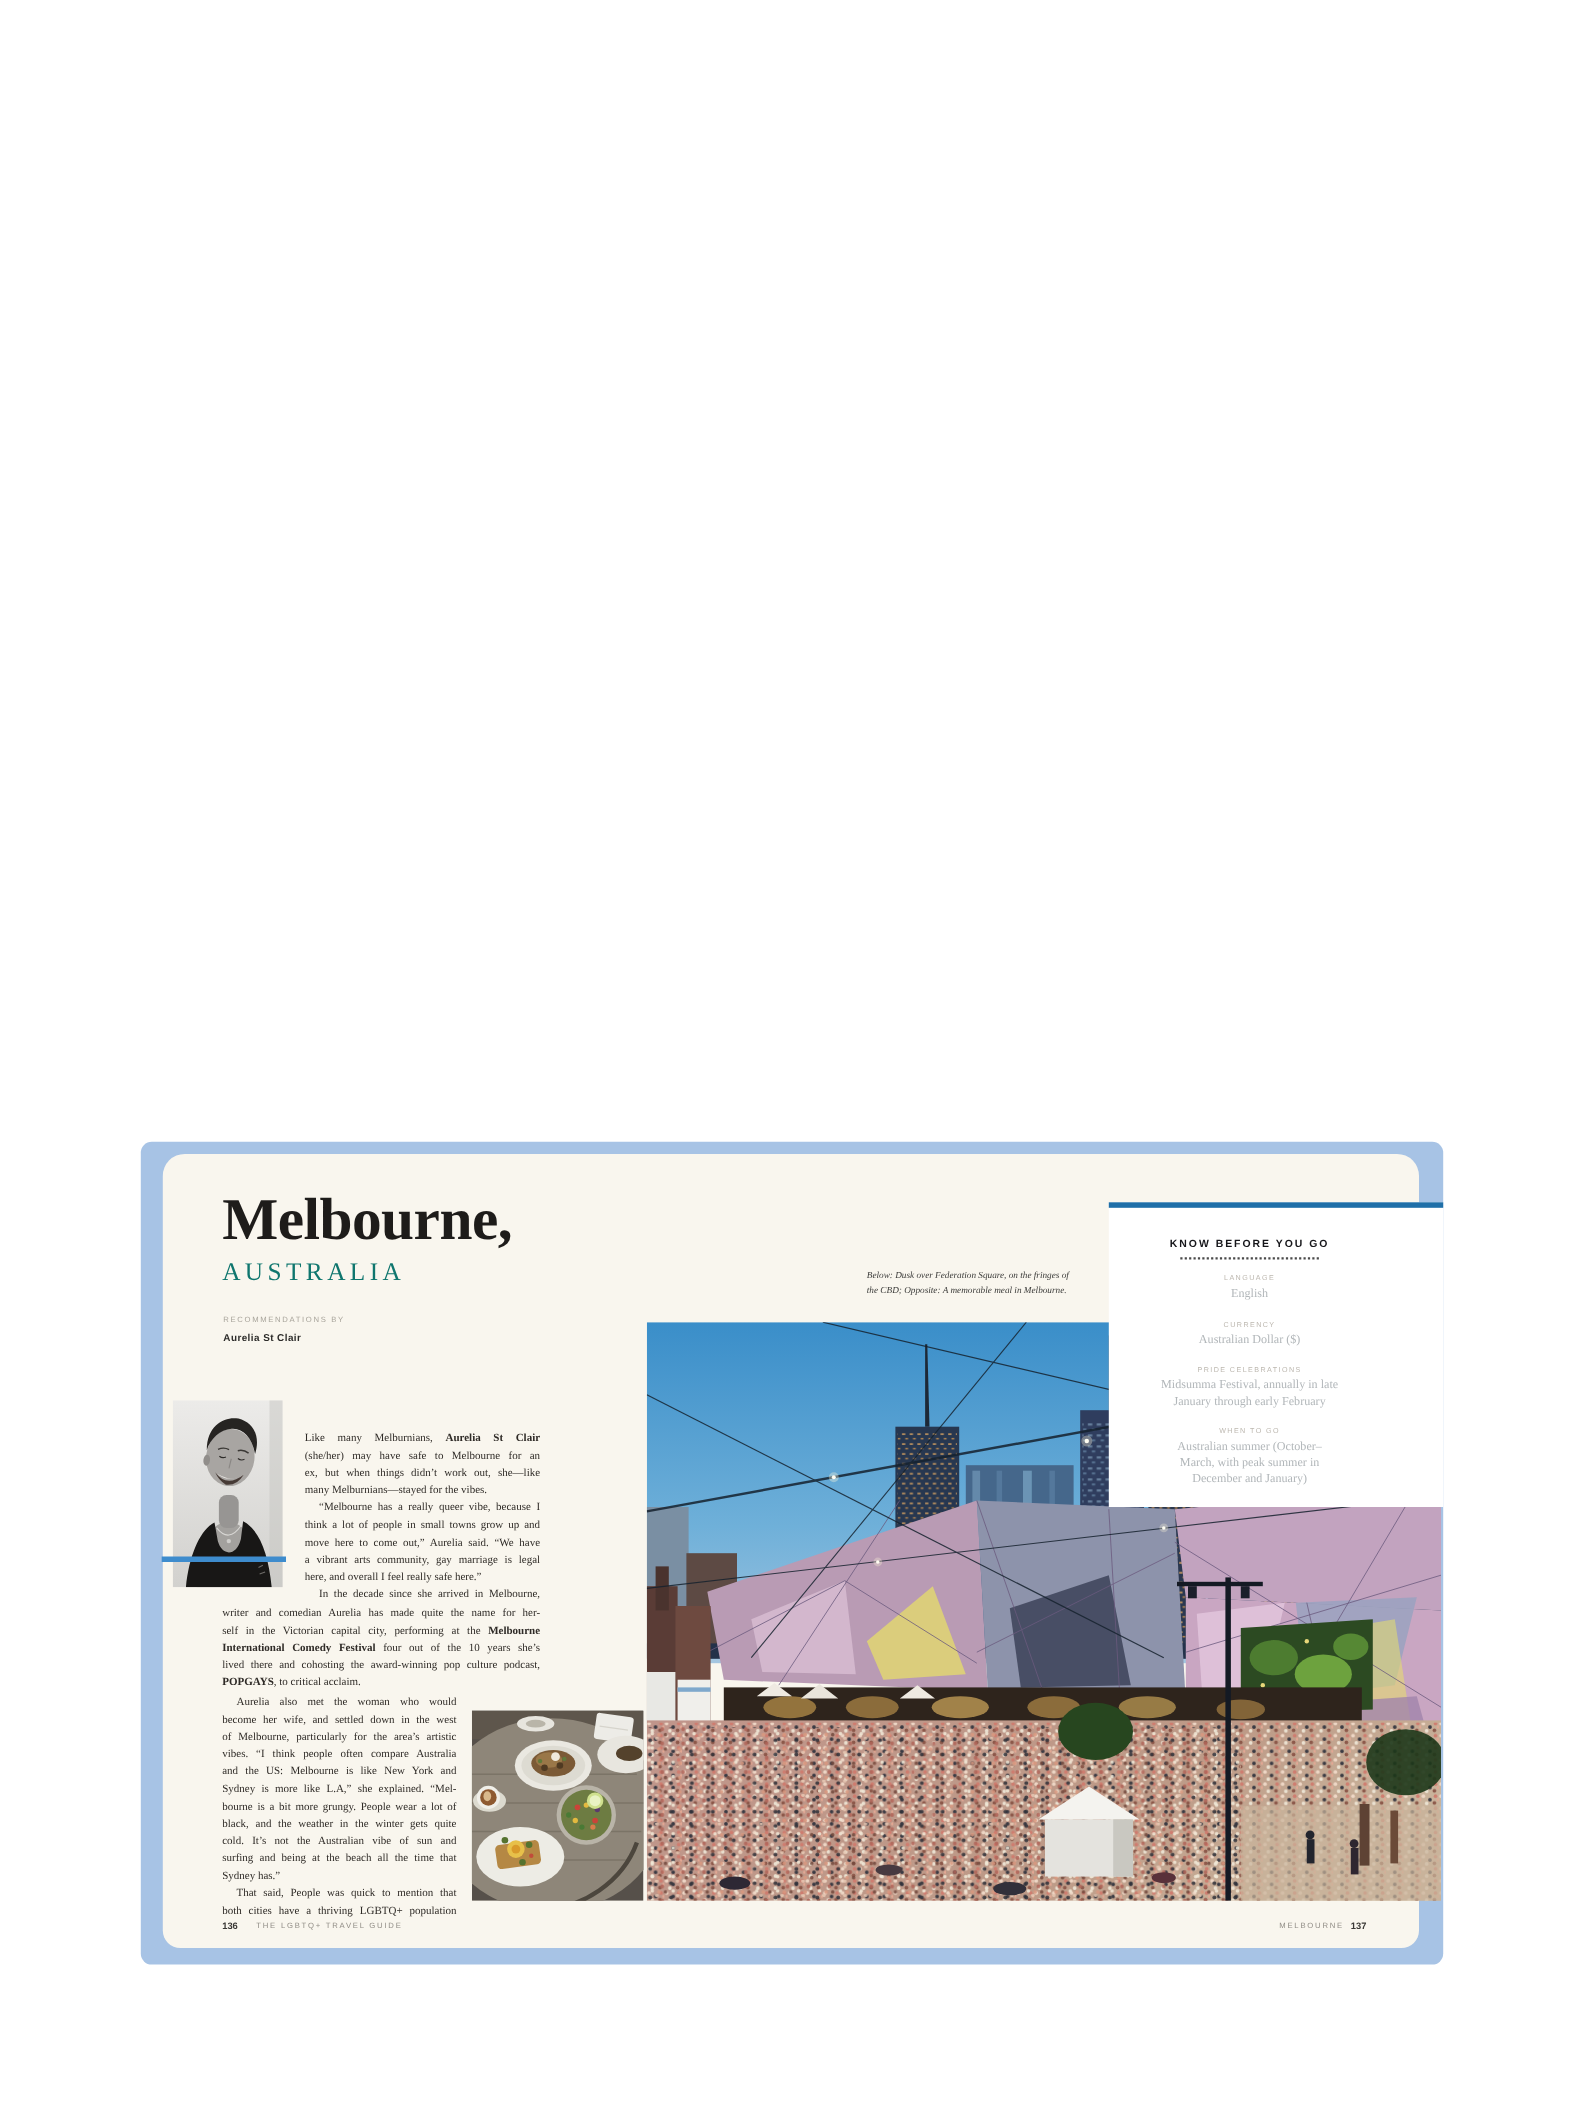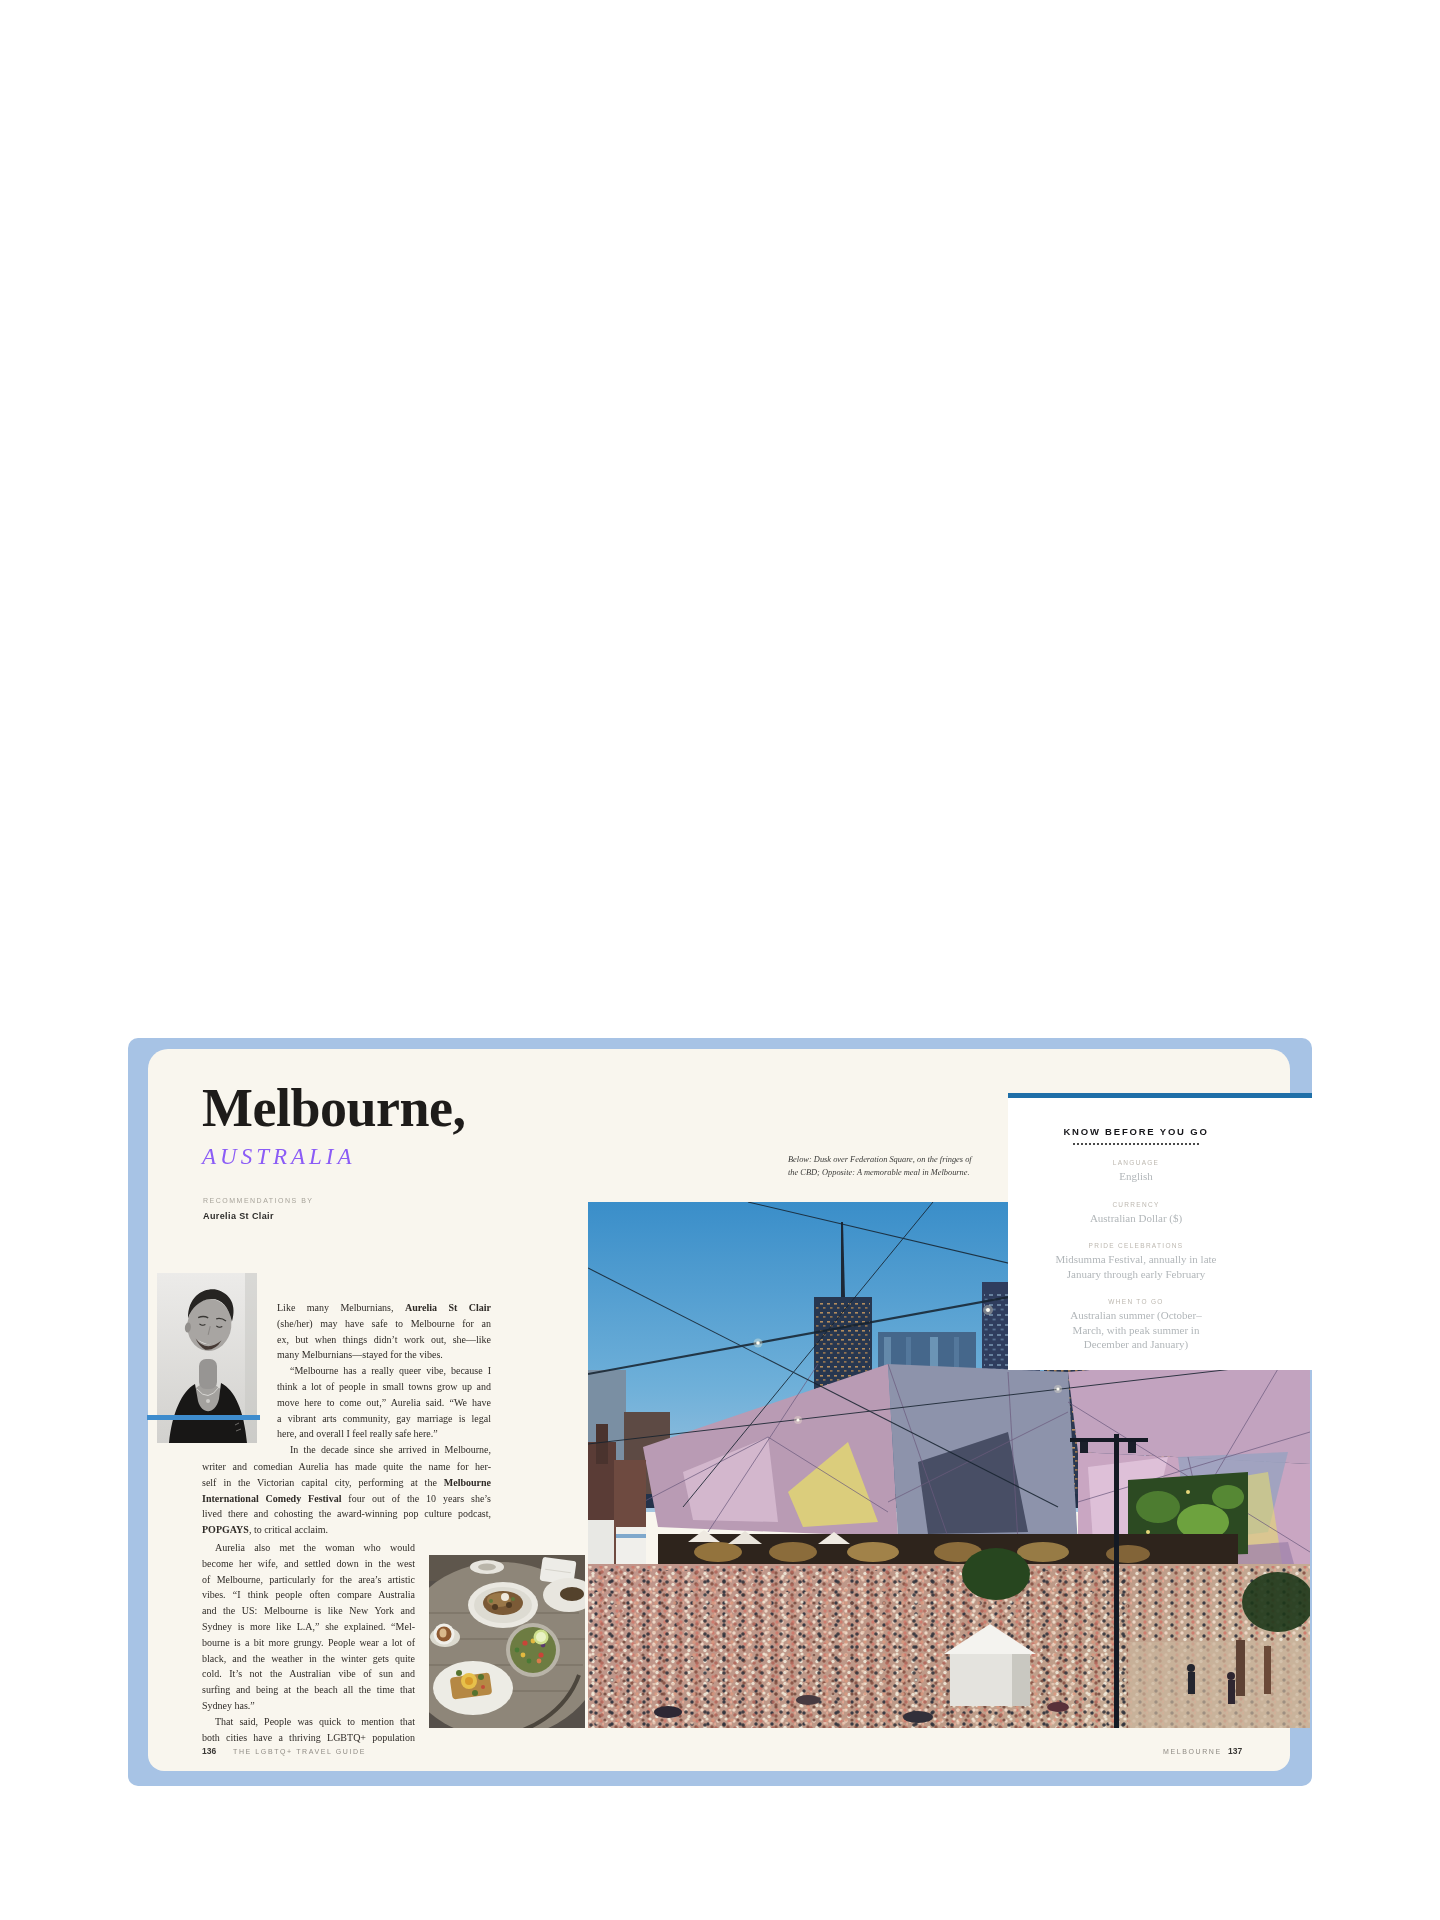--- a/index.html
+++ b/index.html
@@ -10,21 +10,21 @@
   
   #spread-bg{left:128px;top:1038px;width:1184px;height:748px;background:#a7c3e5;border-radius:10px;}
   #page{left:148px;top:1049px;width:1142px;height:722px;background:#f9f6ee;
         border-radius:20px 20px 16px 16px;}
 
   
   #title-block{left:202px;top:1080px;width:360px;color:#1e1c1a;}
   #city-title{font-family:"Liberation Serif",serif;font-weight:700;font-size:54px;line-height:1.05;
               letter-spacing:-0.5px;color:#1e1c1a;}
   #country-title{font-family:"Liberation Serif",serif;font-size:23px;letter-spacing:4px;
-                 color:#8b5cf6;margin-top:7px;font-style:italic;}
+                 color:#0f766e;margin-top:7px;}
   #byline{left:203px;top:1197px;font-family:"Liberation Sans",sans-serif;}
   #byline-label{font-size:7px;letter-spacing:1.5px;color:#a8a49b;}
   #byline-name{font-size:9px;font-weight:700;letter-spacing:0.4px;color:#2d2c2a;margin-top:7px;}
 
   
   .textcol{font-size:10px;line-height:15.8px;color:#2f2b27;text-align:justify;}
   #text-block-1{left:277px;top:1300px;width:214px;}
   #text-block-2{left:202px;top:1459px;width:289px;}
   #text-block-3{left:202px;top:1540px;width:213px;}
   .bline{text-align:justify;text-align-last:justify;white-space:normal;}

